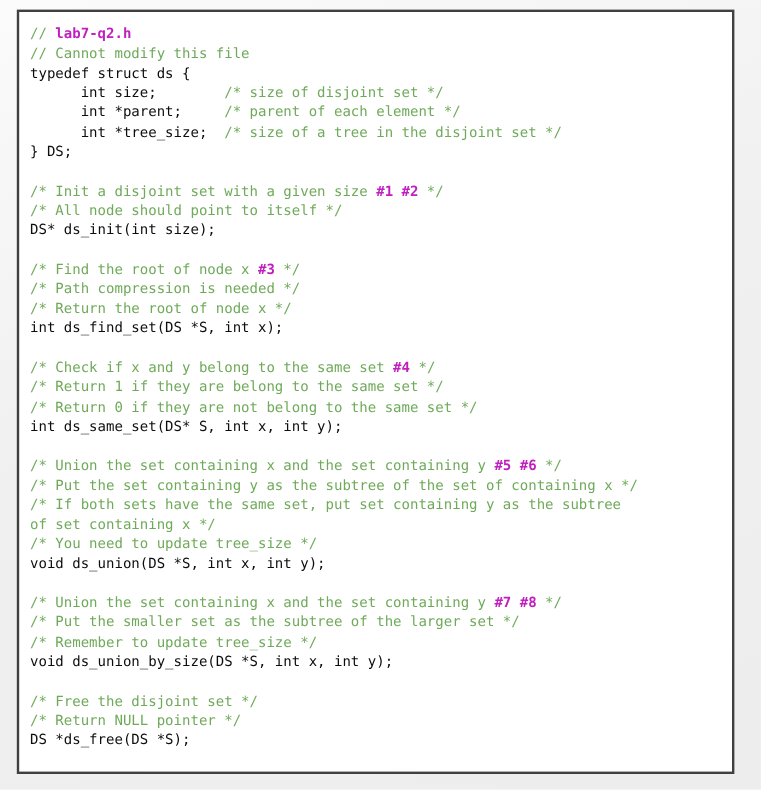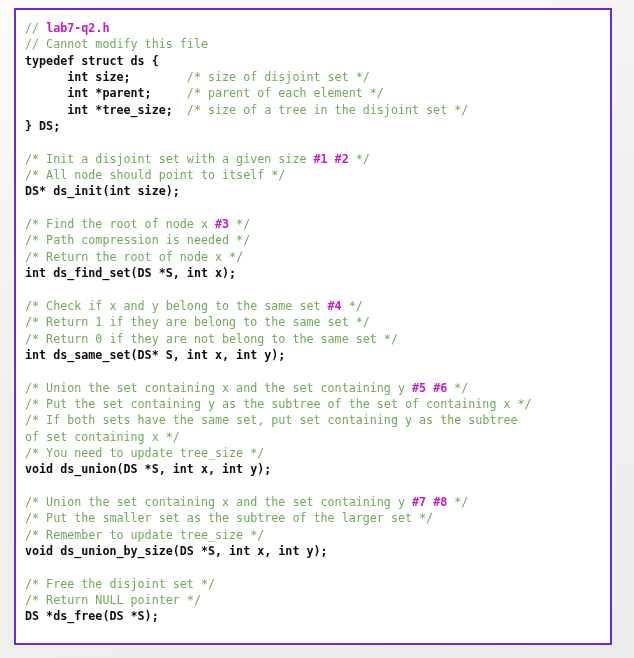--- a/index.html
+++ b/index.html
@@ -21,42 +21,42 @@
     background: linear-gradient(160deg, #fbfbfb 0%, #f0f0f0 45%, #ededed 100%);
   }
   #code-box {
     position: absolute;
     left: 14px;
     top: 8px;
     width: 598px;
     height: 637px;
     box-sizing: border-box;
     background: #ffffff;
-    border: 2px solid #6d28d9;
+    border: 2px solid #404040;
     overflow: hidden;
   }
   #code-listing {
     margin: 0;
     padding: 10px 0 0 9px;
     font-family: "DejaVu Sans Mono", "Liberation Mono", monospace;
     font-size: 11.7px;
     line-height: 16.35px;
     white-space: pre;
     color: #101010;
     letter-spacing: 0px;
     tab-size: 4;
   }
   .ln {
     display: block;
     min-height: 16.35px;
     white-space: pre;
   }
   .cm { color: #6faa5a; }          
   .hl { color: #c020c0; font-weight: bold; }  
-  .cd { color: #0d0d0d; font-weight: bold; }  
+  .cd { color: #0d0d0d; font-weight: normal; }  
 </style>
 </head>
 <body>
 
 <div id="backdrop"></div>
 
 <div id="code-box">
   <pre id="code-listing"><span class="ln"><span class="cm">// </span><span class="hl">lab7-q2.h</span></span><span class="ln"><span class="cm">// Cannot modify this file</span></span><span class="ln"><span class="cd">typedef struct ds {</span></span><span class="ln"><span class="cd">      int size;        </span><span class="cm">/* size of disjoint set */</span></span><span class="ln"><span class="cd">      int *parent;     </span><span class="cm">/* parent of each element */</span></span><span class="ln"><span class="cd">      int *tree_size;  </span><span class="cm">/* size of a tree in the disjoint set */</span></span><span class="ln"><span class="cd">} DS;</span></span><span class="ln">&nbsp;</span><span class="ln"><span class="cm">/* Init a disjoint set with a given size </span><span class="hl">#1 #2</span><span class="cm"> */</span></span><span class="ln"><span class="cm">/* All node should point to itself */</span></span><span class="ln"><span class="cd">DS* ds_init(int size);</span></span><span class="ln">&nbsp;</span><span class="ln"><span class="cm">/* Find the root of node x </span><span class="hl">#3</span><span class="cm"> */</span></span><span class="ln"><span class="cm">/* Path compression is needed */</span></span><span class="ln"><span class="cm">/* Return the root of node x */</span></span><span class="ln"><span class="cd">int ds_find_set(DS *S, int x);</span></span><span class="ln">&nbsp;</span><span class="ln"><span class="cm">/* Check if x and y belong to the same set </span><span class="hl">#4</span><span class="cm"> */</span></span><span class="ln"><span class="cm">/* Return 1 if they are belong to the same set */</span></span><span class="ln"><span class="cm">/* Return 0 if they are not belong to the same set */</span></span><span class="ln"><span class="cd">int ds_same_set(DS* S, int x, int y);</span></span><span class="ln">&nbsp;</span><span class="ln"><span class="cm">/* Union the set containing x and the set containing y </span><span class="hl">#5 #6</span><span class="cm"> */</span></span><span class="ln"><span class="cm">/* Put the set containing y as the subtree of the set of containing x */</span></span><span class="ln"><span class="cm">/* If both sets have the same set, put set containing y as the subtree</span></span><span class="ln"><span class="cm">of set containing x */</span></span><span class="ln"><span class="cm">/* You need to update tree_size */</span></span><span class="ln"><span class="cd">void ds_union(DS *S, int x, int y);</span></span><span class="ln">&nbsp;</span><span class="ln"><span class="cm">/* Union the set containing x and the set containing y </span><span class="hl">#7 #8</span><span class="cm"> */</span></span><span class="ln"><span class="cm">/* Put the smaller set as the subtree of the larger set */</span></span><span class="ln"><span class="cm">/* Remember to update tree_size */</span></span><span class="ln"><span class="cd">void ds_union_by_size(DS *S, int x, int y);</span></span><span class="ln">&nbsp;</span><span class="ln"><span class="cm">/* Free the disjoint set */</span></span><span class="ln"><span class="cm">/* Return NULL pointer */</span></span><span class="ln"><span class="cd">DS *ds_free(DS *S);</span></span></pre>
 </div>
 

